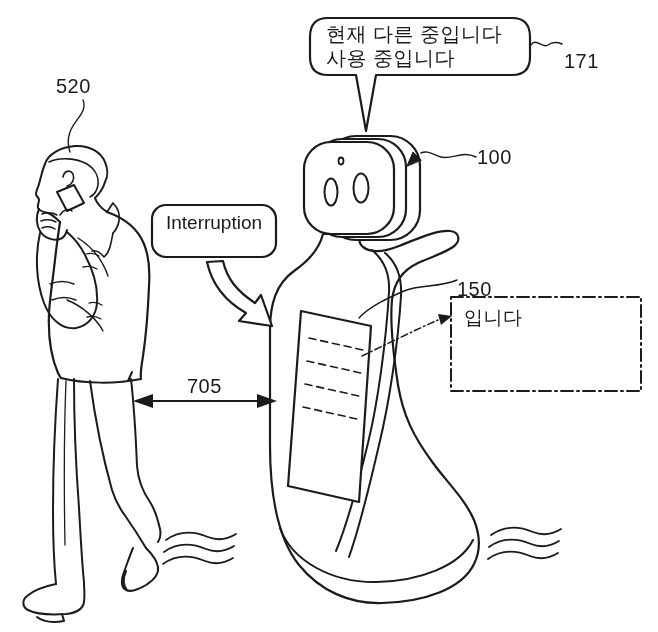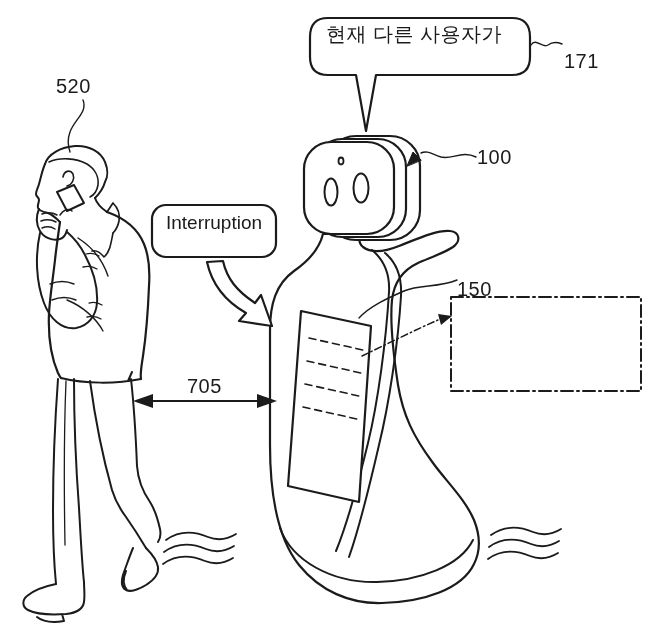--- a/index.html
+++ b/index.html
@@ -119,26 +119,28 @@
       </g>
       <g stroke-width="1.8">
         <path d="M 491 535 C 505 525 521 527 533 532 C 543 536 553 534 561 529"></path>
         <path d="M 489 547 C 503 537 519 539 531 544 C 541 548 551 546 559 541"></path>
         <path d="M 488 559 C 502 549 518 551 530 556 C 540 560 550 558 558 553"></path>
       </g>
 
     </g>
   </svg>
 
-  <div class="lbl kr bubble-line1">현재 다른 사용자가</div>
+  <div class="lbl kr bubble-line1">현재 다른 중입니다</div>
+  <div class="lbl kr bubble-line2">사용 중입니다</div>
 
   <div class="lbl ref ref-171">171</div>
   <div class="lbl ref ref-710">520</div>
   <div class="lbl ref ref-100">100</div>
   <div class="lbl ref ref-150">150</div>
   <div class="lbl ref ref-705">705</div>
 
   <div class="interruption-box">Interruption</div>
 
   <div class="msg-box-text">
+    <div>입니다</div>
   </div>
 
 </div>
 
 </body></html>

